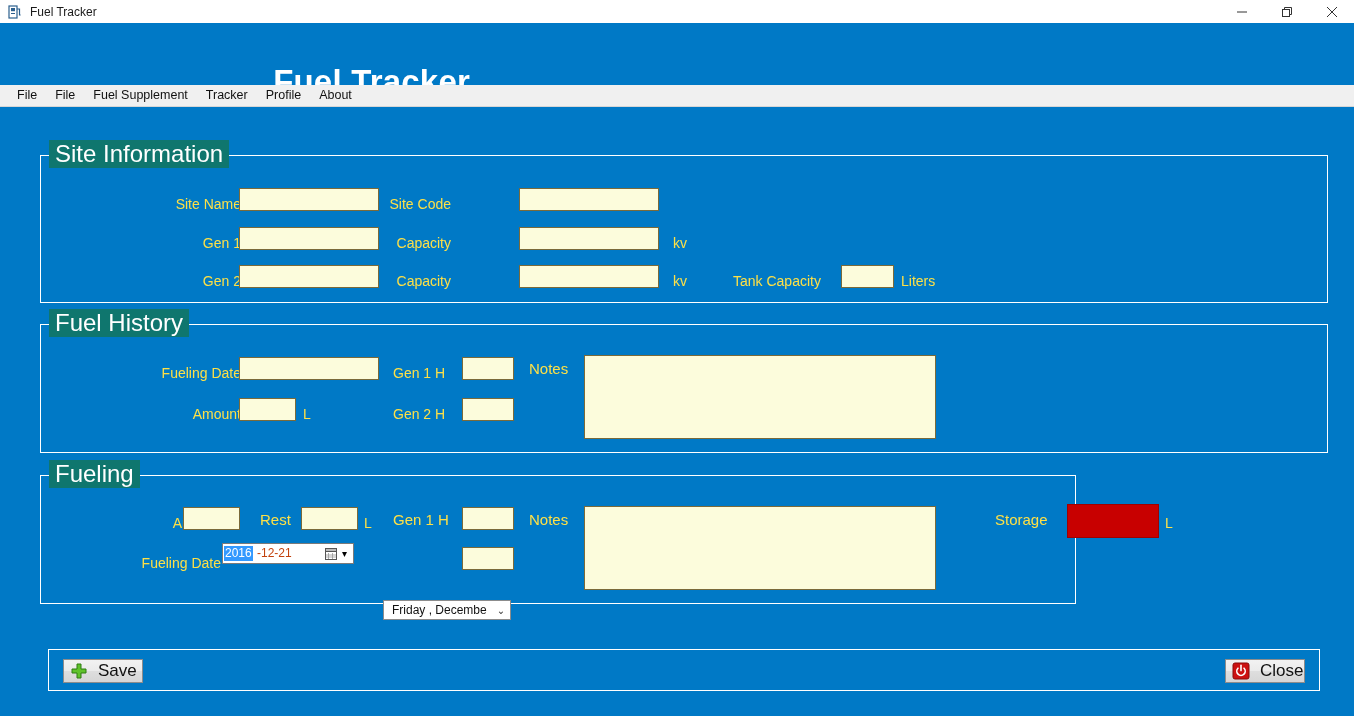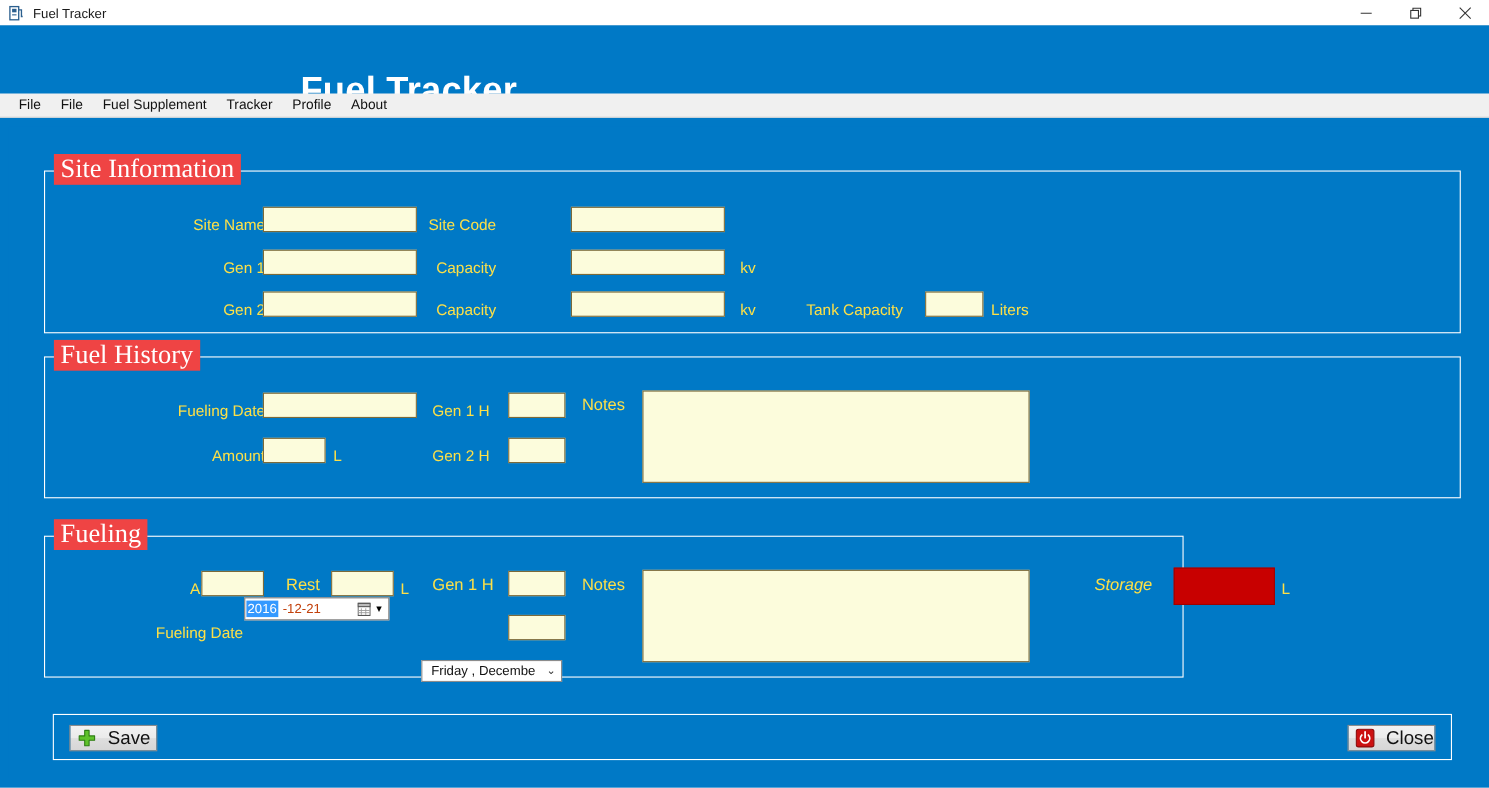--- a/index.html
+++ b/index.html
@@ -103,32 +103,31 @@
   
   .groupbox {
     position: absolute;
     border: 1px solid #ffffff;
     box-sizing: border-box;
   }
   .groupbox > .gb-title {
     position: absolute;
     top: -16px;
     left: 8px;
-    background: #ef4444;
+    background: #0f766e;
     padding: 0 6px;
     font-size: 24px;
     color: #ffffff;
     white-space: nowrap;
     line-height: 28px;
-    font-family: Liberation Serif, serif;
   }
 
   #gb-site    { left: 32px;  top: 40px;  width: 1288px; height: 148px; }
   #gb-history { left: 32px;  top: 209px; width: 1288px; height: 129px; }
-  #gb-fueling { left: 32px;  top: 372px; width: 1036px; height: 129px; padding-left: 26px; }
+  #gb-fueling { left: 32px;  top: 360px; width: 1036px; height: 129px; padding-left: 26px; }
 
   
   .lbl {
     position: absolute;
     font-size: 14px;
     color: #fde047;
     white-space: nowrap;
     line-height: 16px;
   }
   .lbl.right { text-align: right; }
@@ -379,21 +378,21 @@
       <div class="lbl" style="left:219px; top:36px; font-size:15px;">Rest</div>
       <input class="fld" type="text" style="left: 260px; top: 31px; width: 57px; height: 23px;" value="">
       <div class="lbl" style="left:323px; top:39px;">L</div>
 
       <div class="lbl" style="left:352px; top:36px; font-size:15px;">Gen 1 H</div>
       <input class="fld" type="text" style="left: 421px; top: 31px; width: 52px; height: 23px;" value="">
 
       <div class="lbl" style="left:488px; top:36px; font-size:15px;">Notes</div>
       <textarea class="fld" style="left: 543px; top: 30px; width: 352px; height: 84px;"></textarea>
 
-      <div class="lbl" style="left:954px; top:36px; font-size:15px;font-style:italic;">Storage</div>
+      <div class="lbl" style="left:954px; top:36px; font-size:15px;">Storage</div>
       <input class="fld storage" type="text" style="left: 1026px; top: 28px; width: 92px; height: 34px;" value="">
       <div class="lbl" style="left:1124px; top:39px;">L</div>
 
       <div class="lbl right" style="left:20px; top:79px; width:160px;">Fueling Date</div>
 
       <div class="lbl" style="left:352px; top:76px; font-size:15px;"></div>
       <input class="fld" type="text" style="left: 421px; top: 71px; width: 52px; height: 23px;">
     </div>
 
     <div id="datebox" style="left:214px; top:428px;">

